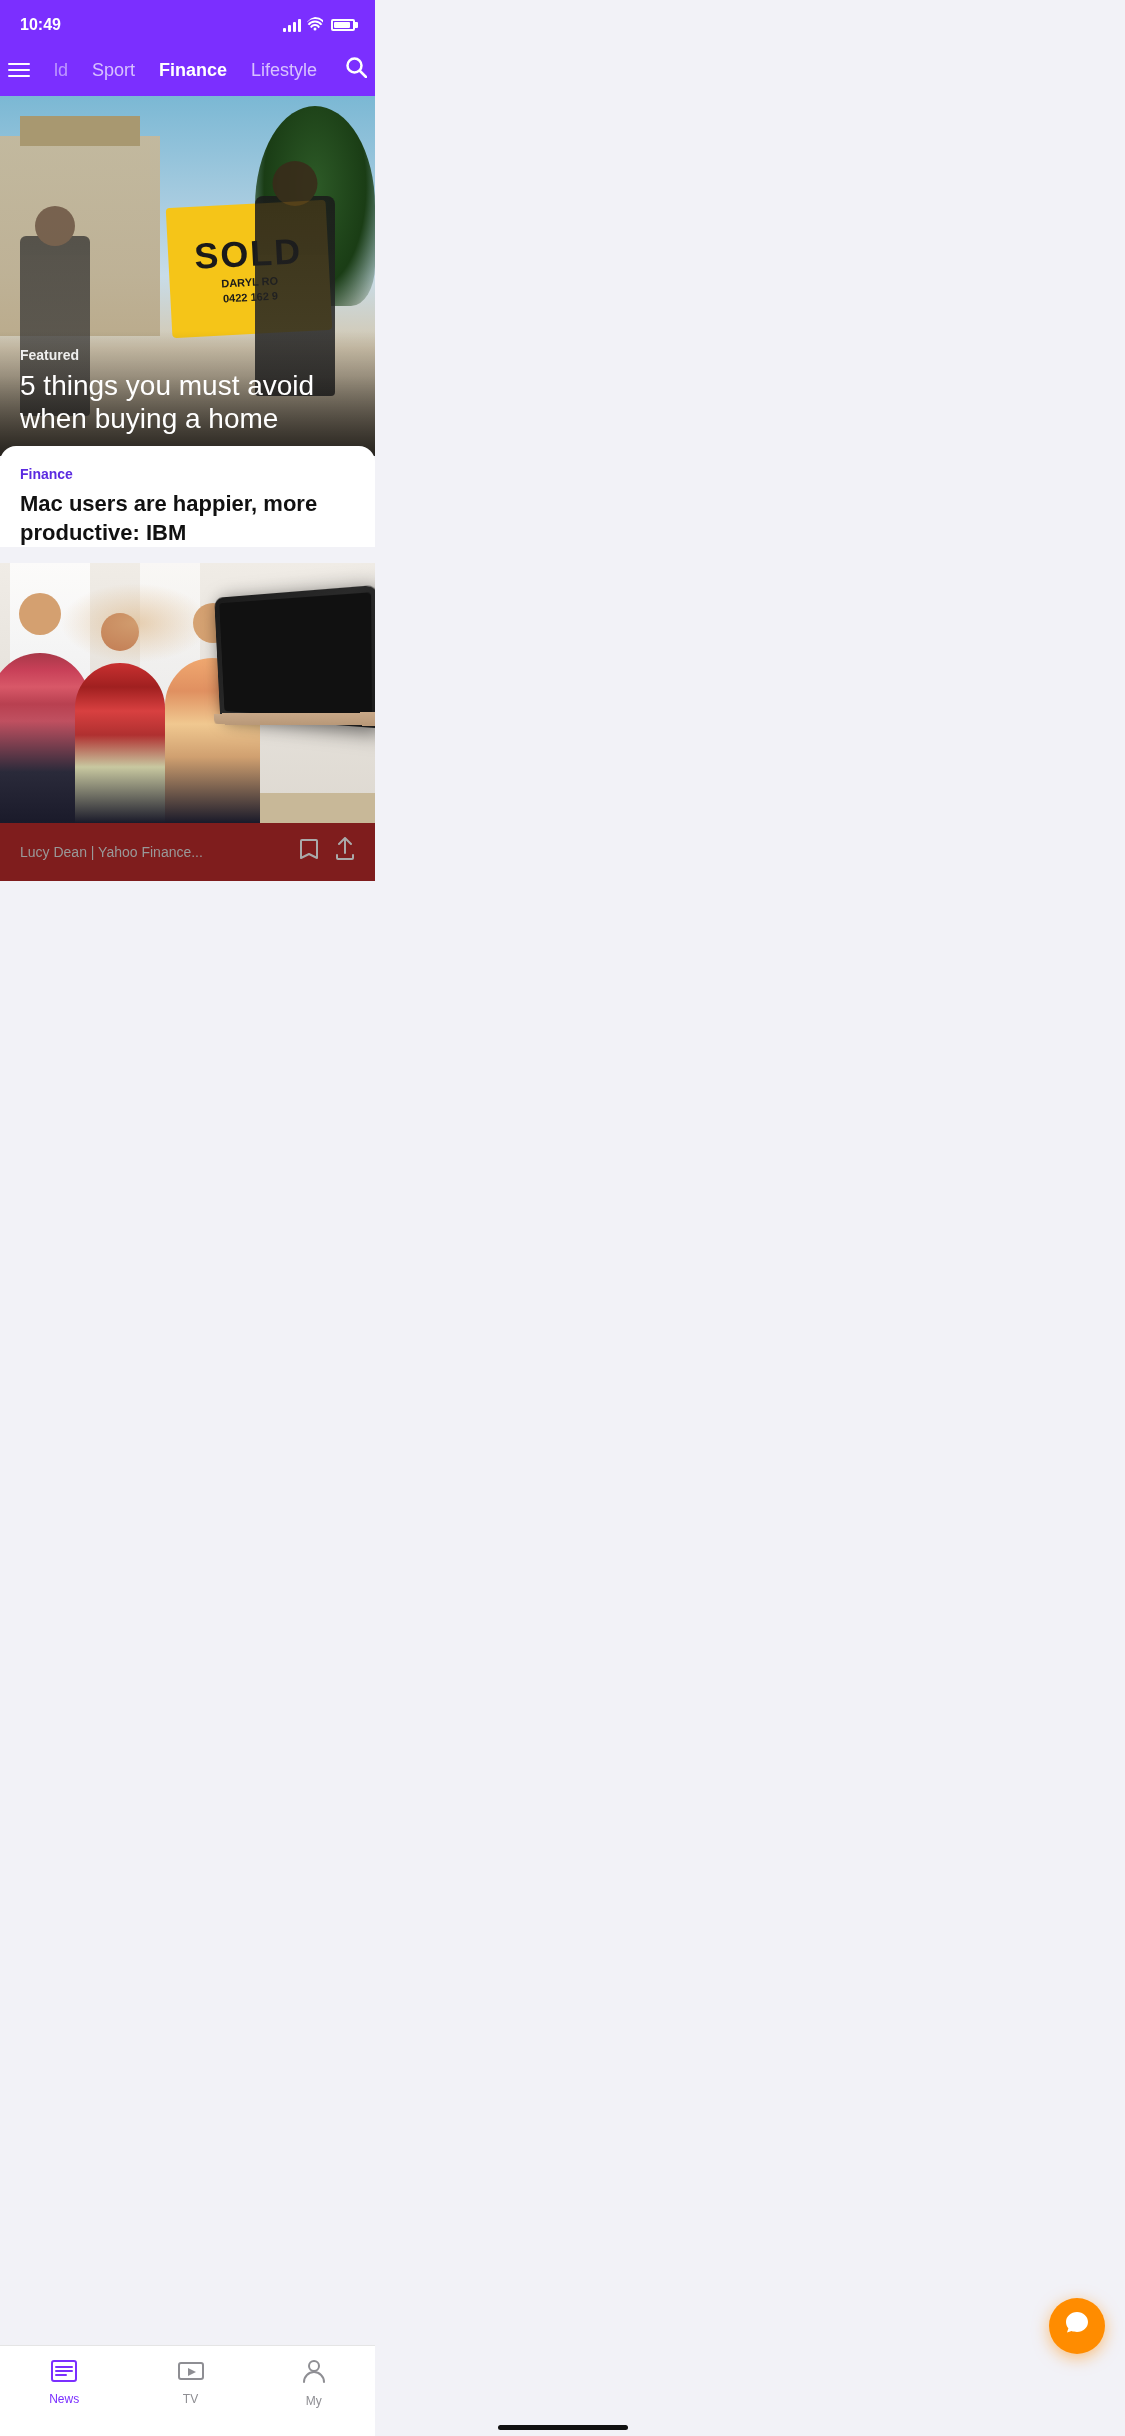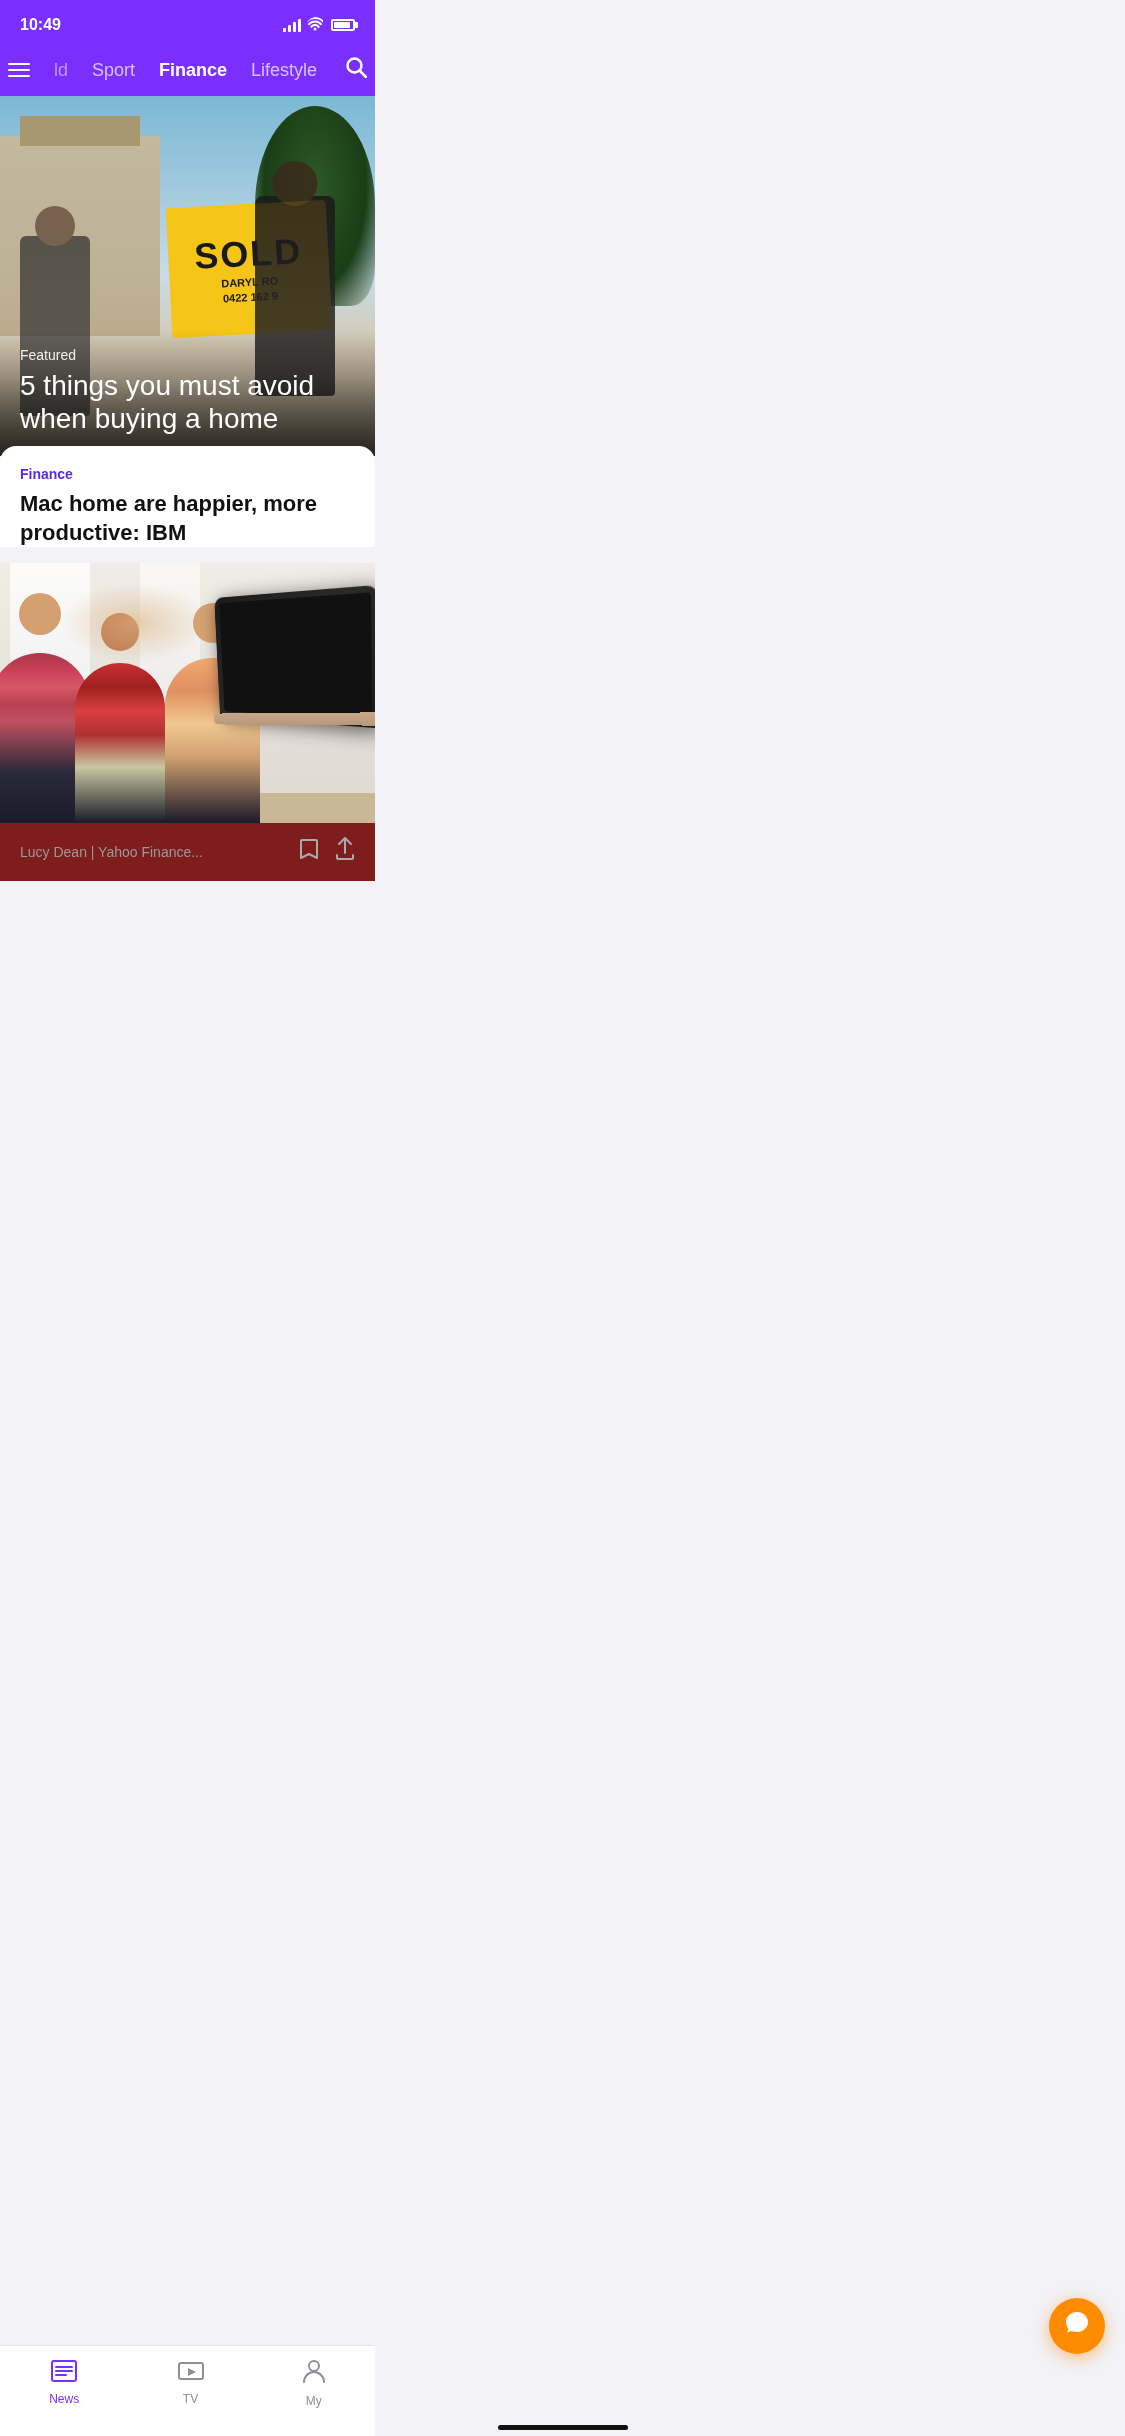--- a/index.html
+++ b/index.html
@@ -236,21 +236,21 @@
       position: absolute;
       bottom: 0;
       left: 0;
       right: 0;
       padding: 16px 20px 20px;
       background: linear-gradient(transparent, rgba(0,0,0,0.7));
     }
     .featured-label {
       color: rgba(255,255,255,0.9);
       font-size: 14px;
-      font-weight: 400;
+      font-weight: 700;
       margin-bottom: 6px;
     }
     .hero-title {
       color: white;
       font-size: 28px;
       font-weight: 500;
       line-height: 1.2;
     }
 
     .article-card {
@@ -477,21 +477,21 @@
       <div class="ground"></div>
     </div>
     <div class="hero-caption">
       <div class="featured-label">Featured</div>
       <div class="hero-title">5 things you must avoid when buying a home</div>
     </div>
   </div>
 
   <div class="article-card">
     <div class="article-category">Finance</div>
-    <div class="article-title">Mac home are happier, more productive: IBM</div>
+    <div class="article-title">Mac users are happier, more productive: IBM</div>
   </div>
 
   <div class="article-image">
     <div class="office-bg"></div>
     <div class="window-light"></div>
     <div class="window-light2"></div>
 
     <div style="position:absolute;bottom:0;left:0;right:0;height:30px;background:#c8b898"></div>
 
     <div style="position:absolute;bottom:80px;left:80px;width:80px;height:60px;background:#2a2a2a;border-radius:4px"></div>

